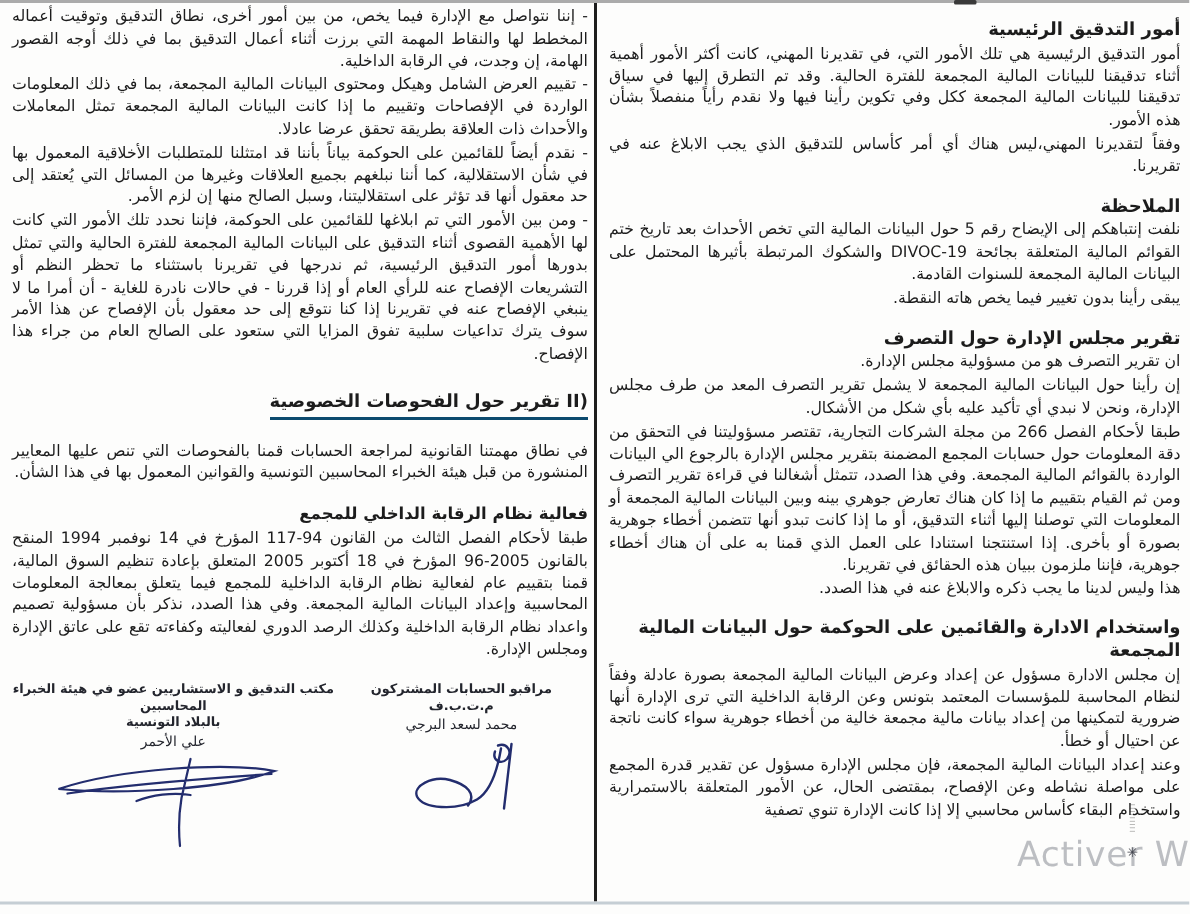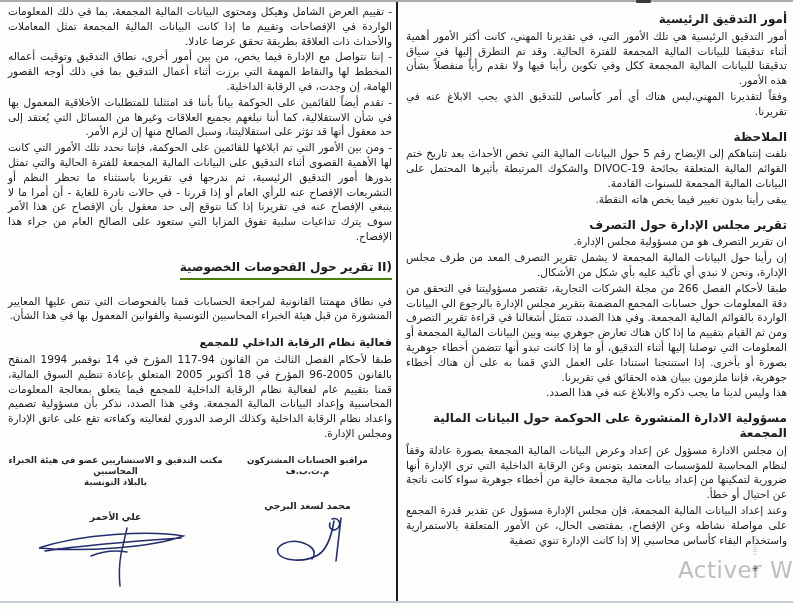--- a/index.html
+++ b/index.html
@@ -21,30 +21,30 @@
   .col-left{left:8px;width:384px;padding-top:4px;}
   .col-right{left:406px;width:381px;padding-top:8px;}
 
   .para{margin:0 0 1px 0;}
   .sec-heading{font-weight:bold;font-size:12px;margin:11px 0 2px 0;text-align:right;}
   .sec-heading.first{margin-top:4px;}
   .sub-heading{font-weight:bold;font-size:11px;margin:13px 0 1px 0;text-align:right;}
   .underlined-heading{margin:16px 0 6px 0;text-align:right;}
   .underlined-heading .inner{
     display:inline-block;font-weight:bold;font-size:12px;
-    border-bottom:2px solid #4d7c0f;padding-bottom:3px;
+    border-bottom:2px solid #0c4a6e;padding-bottom:3px;
   }
   .intro-gap{margin-top:14px;}
 
   .signatures{display:flex;direction:rtl;margin-top:14px;}
   .sig-block{text-align:center;}
   .sig-block.joint{width:44%;}
   .sig-block.office{width:56%;}
   .sig-org{font-weight:bold;font-size:8.6px;line-height:11px;color:#23252d;}
-  .sig-name{font-weight:bold;font-size:9.3px;margin-top:22px;color:#23252d;}
+  .sig-name{font-weight:normal;font-size:9.3px;margin-top:0;color:#23252d;}
   .sig-scribble{margin-top:1px;height:52px;position:relative;overflow:visible;}
   .sig-scribble svg{overflow:visible;}
 
   .watermark{
     position:absolute;left:678px;top:557px;z-index:2;
     font-size:23px;color:rgba(148,152,158,0.62);
     white-space:nowrap;letter-spacing:0.5px;
   }
   .stamp{
     position:absolute;left:748px;top:531px;z-index:2;color:#5b5b5b;
@@ -78,28 +78,28 @@
   <div class="sec-heading">الملاحظة</div>
   <p class="para">نلفت إنتباهكم إلى الإيضاح رقم 5 حول البيانات المالية التي تخص الأحداث بعد تاريخ ختم القوائم المالية المتعلقة بجائحة DIVOC-19 والشكوك المرتبطة بأثيرها المحتمل على البيانات المالية المجمعة للسنوات القادمة.</p>
   <p class="para">يبقى رأينا بدون تغيير فيما يخص هاته النقطة.</p>
 
   <div class="sec-heading">تقرير مجلس الإدارة حول التصرف</div>
   <p class="para">ان تقرير التصرف هو من مسؤولية مجلس الإدارة.</p>
   <p class="para">إن رأينا حول البيانات المالية المجمعة لا يشمل تقرير التصرف المعد من طرف مجلس الإدارة، ونحن لا نبدي أي تأكيد عليه بأي شكل من الأشكال.</p>
   <p class="para">طبقا لأحكام الفصل 266 من مجلة الشركات التجارية، تقتصر مسؤوليتنا في التحقق من دقة المعلومات حول حسابات المجمع المضمنة بتقرير مجلس الإدارة بالرجوع الي البيانات الواردة بالقوائم المالية المجمعة. وفي هذا الصدد، تتمثل أشغالنا في قراءة تقرير التصرف ومن ثم القيام بتقييم ما إذا كان هناك تعارض جوهري بينه وبين البيانات المالية المجمعة أو المعلومات التي توصلنا إليها أثناء التدقيق، أو ما إذا كانت تبدو أنها تتضمن أخطاء جوهرية بصورة أو بأخرى. إذا استنتجنا استنادا على العمل الذي قمنا به على أن هناك أخطاء جوهرية، فإننا ملزمون ببيان هذه الحقائق في تقريرنا.</p>
   <p class="para">هذا وليس لدينا ما يجب ذكره والابلاغ عنه في هذا الصدد.</p>
 
-  <div class="sec-heading">مسؤولية الادارة المنشورة على الحوكمة حول البيانات المالية المجمعة</div>
+  <div class="sec-heading">واستخدام الادارة والقائمين على الحوكمة حول البيانات المالية المجمعة</div>
   <p class="para">إن مجلس الادارة مسؤول عن إعداد وعرض البيانات المالية المجمعة بصورة عادلة وفقاً لنظام المحاسبة للمؤسسات المعتمد بتونس وعن الرقابة الداخلية التي ترى الإدارة أنها ضرورية لتمكينها من إعداد بيانات مالية مجمعة خالية من أخطاء جوهرية سواء كانت ناتجة عن احتيال أو خطأ.</p>
   <p class="para">وعند إعداد البيانات المالية المجمعة، فإن مجلس الإدارة مسؤول عن تقدير قدرة المجمع على مواصلة نشاطه وعن الإفصاح، بمقتضى الحال، عن الأمور المتعلقة بالاستمرارية واستخدام البقاء كأساس محاسبي إلا إذا كانت الإدارة تنوي تصفية</p>
 </div>
 
 <div class="col col-left">
+  <p class="para">- إننا نتواصل مع الإدارة فيما يخص، من بين أمور أخرى، نطاق التدقيق وتوقيت أعماله المخطط لها والنقاط المهمة التي برزت أثناء أعمال التدقيق بما في ذلك أوجه القصور الهامة، إن وجدت، في الرقابة الداخلية.</p>
   <p class="para">- تقييم العرض الشامل وهيكل ومحتوى البيانات المالية المجمعة، بما في ذلك المعلومات الواردة في الإفصاحات وتقييم ما إذا كانت البيانات المالية  المجمعة تمثل المعاملات والأحداث ذات العلاقة بطريقة تحقق عرضا عادلا.</p>
-  <p class="para">- إننا نتواصل مع الإدارة فيما يخص، من بين أمور أخرى، نطاق التدقيق وتوقيت أعماله المخطط لها والنقاط المهمة التي برزت أثناء أعمال التدقيق بما في ذلك أوجه القصور الهامة، إن وجدت، في الرقابة الداخلية.</p>
   <p class="para">- نقدم أيضاً للقائمين على الحوكمة بياناً بأننا قد امتثلنا للمتطلبات الأخلاقية المعمول بها في شأن الاستقلالية، كما أننا نبلغهم بجميع العلاقات وغيرها من المسائل التي يُعتقد إلى حد معقول أنها قد تؤثر على استقلاليتنا، وسبل الصالح منها إن لزم الأمر.</p>
   <p class="para">- ومن بين الأمور التي تم ابلاغها للقائمين على الحوكمة، فإننا نحدد تلك الأمور التي كانت لها الأهمية القصوى أثناء التدقيق على البيانات المالية المجمعة للفترة الحالية والتي تمثل بدورها أمور التدقيق الرئيسية، ثم ندرجها في تقريرنا باستثناء ما تحظر النظم أو التشريعات الإفصاح عنه للرأي العام أو إذا قررنا - في حالات نادرة للغاية - أن أمرا ما لا ينبغي الإفصاح عنه في تقريرنا إذا كنا نتوقع إلى حد معقول بأن الإفصاح عن هذا الأمر سوف يترك تداعيات سلبية تفوق المزايا التي ستعود على الصالح العام من جراء هذا الإفصاح.</p>
 
   <div class="underlined-heading">
     <span class="inner">
       <span dir="ltr">II)</span><span> تقرير حول الفحوصات الخصوصية</span>
     </span>
   </div>
 
   <p class="para intro-gap">في نطاق مهمتنا القانونية لمراجعة الحسابات قمنا بالفحوصات التي تنص عليها المعايير المنشورة من قبل هيئة الخبراء المحاسبين التونسية والقوانين المعمول بها في هذا الشأن.</p>

